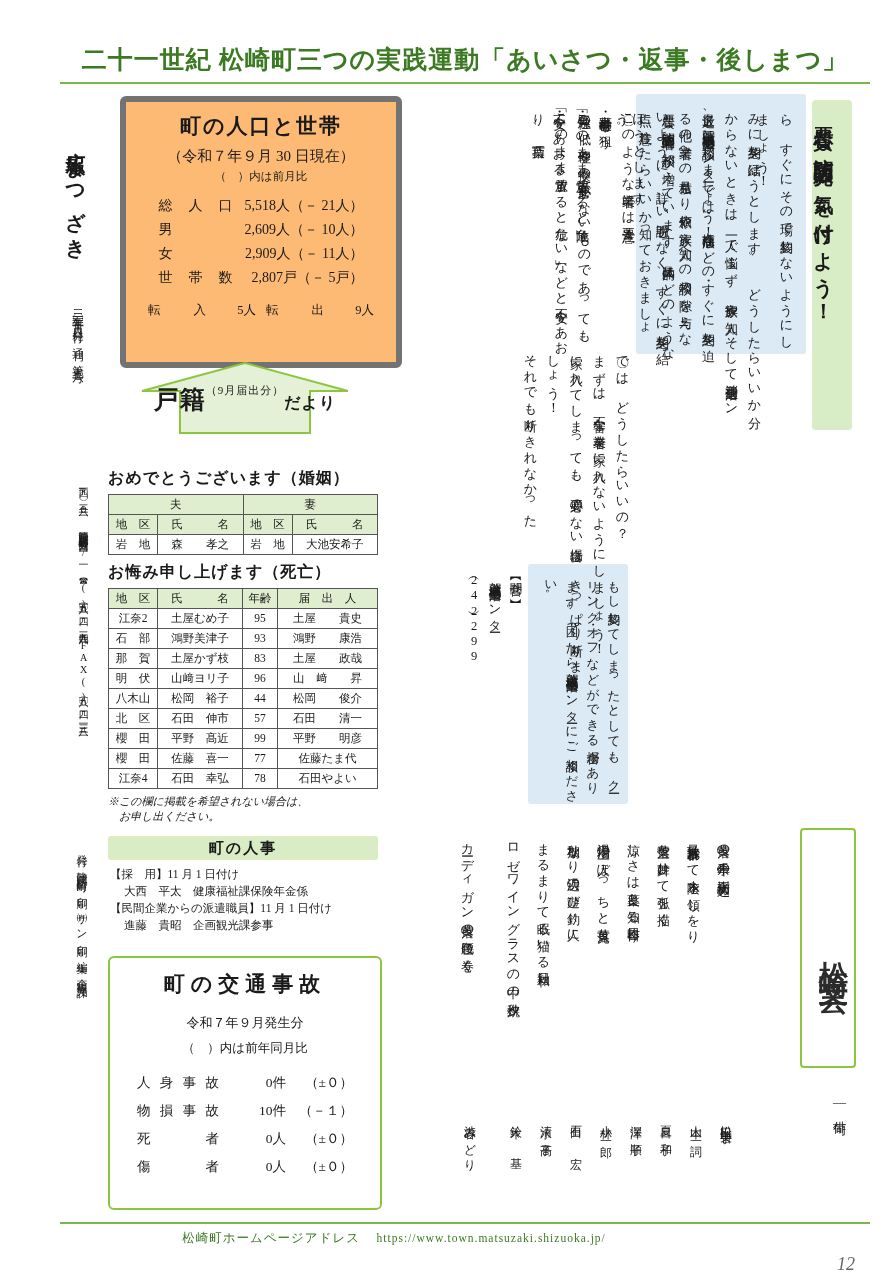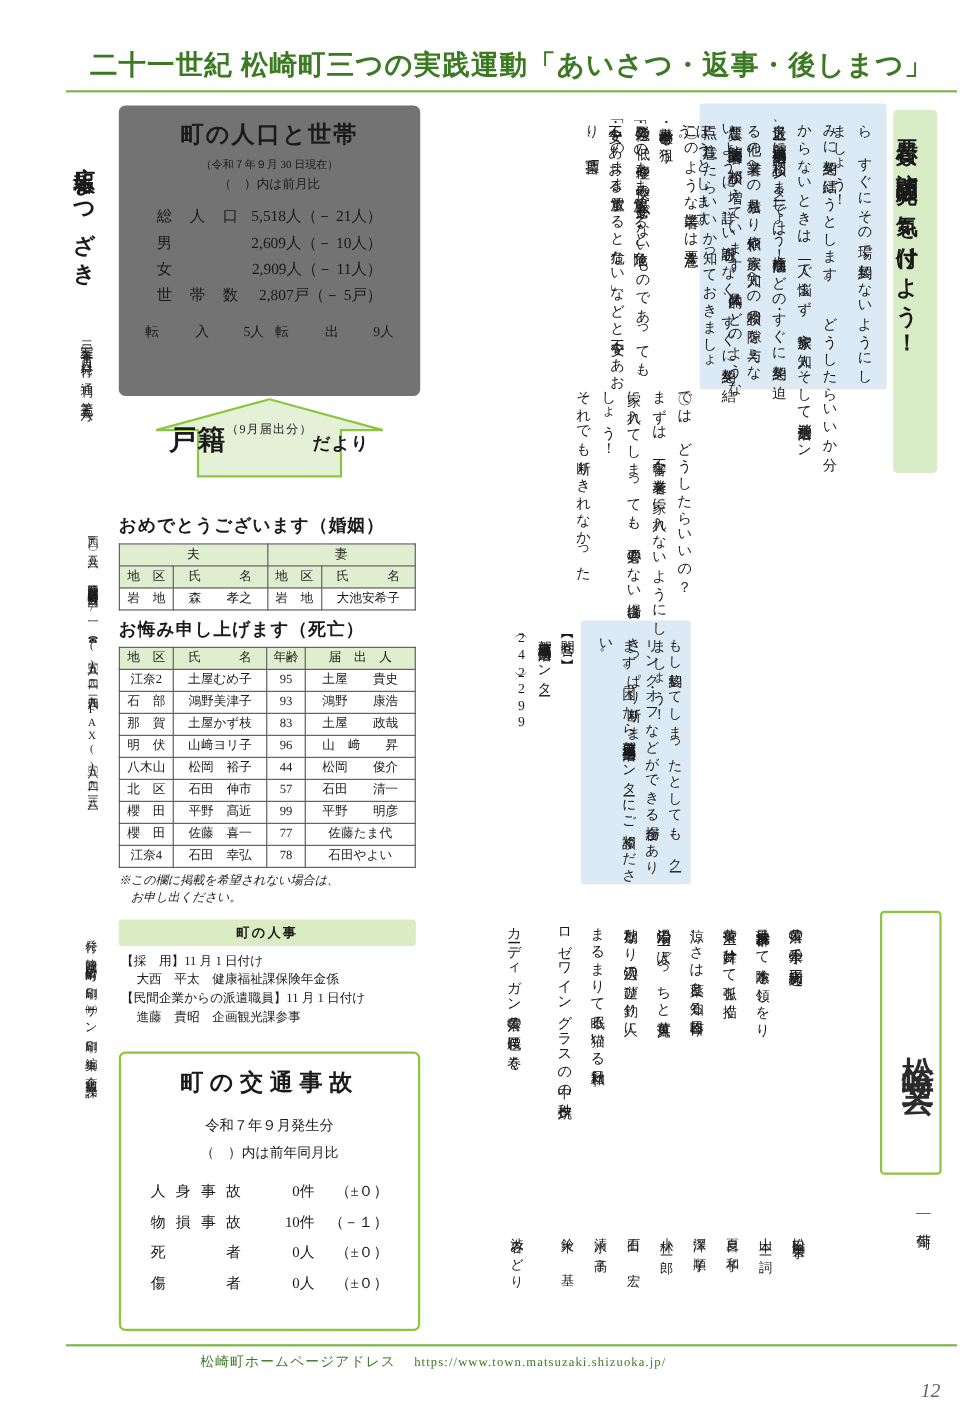--- a/index.html
+++ b/index.html
@@ -40,27 +40,27 @@
     font-size:10px;letter-spacing:1px;line-height:17px;
   }
   .mast-foot{
     position:absolute;left:40px;top:830px;width:52px;height:200px;
     writing-mode:vertical-rl;text-orientation:upright;
     font-size:11px;letter-spacing:2px;line-height:20px;
   }
 
   
   .pop-box{
-    position:absolute;left:108px;top:80px;width:270px;height:260px;
-    border:2px solid #737373;border-radius:6px;background:#737373;
+    position:absolute;left:120px;top:80px;width:270px;height:260px;
+    border:6px solid #737373;border-radius:6px;background:#fdba74;
   }
   .pop-title{
     text-align:center;font-size:21px;font-weight:bold;margin-top:10px;letter-spacing:2px;
   }
-  .pop-sub{text-align:center;font-size:10px;margin-top:7px;}
+  .pop-sub{text-align:center;font-size:15px;margin-top:7px;}
   .pop-sub2{text-align:center;font-size:11.5px;margin-top:3px;}
   .pop-table{margin:10px auto 0 auto;border-collapse:collapse;font-size:14px;}
   .pop-table td{padding:3px 2px;white-space:nowrap;}
   .pop-table td.lbl{width:74px;text-align:justify;text-align-last:justify;padding-right:10px;}
   .pop-table td.val{text-align:right;}
   .pop-small{font-size:12.5px;}
   .pop-small td{padding:2px 2px;}
 
   
   .arrow{
@@ -91,21 +91,21 @@
   .mar-wrap{position:absolute;left:108px;top:478px;width:270px;}
   .death-wrap{position:absolute;left:108px;top:572px;width:270px;}
   .note{
     position:absolute;left:108px;top:778px;width:280px;font-size:11px;line-height:15px;font-style:italic;
   }
 
   
   .jinji-head{
     position:absolute;left:108px;top:820px;width:270px;height:24px;
     background:#d9ecc3;border-radius:3px;text-align:center;
-    font-size:12px;font-weight:bold;line-height:24px;letter-spacing:2px;
+    font-size:15px;font-weight:bold;line-height:24px;letter-spacing:2px;
   }
   .jinji-body{
     position:absolute;left:110px;top:850px;width:290px;font-size:11.5px;line-height:17px;
   }
   .jinji-body .ind{padding-left:14px;}
 
   
   .traffic-box{
     position:absolute;left:108px;top:940px;width:270px;height:250px;
     border:2px solid #8cc63f;border-radius:6px;background:#fff;

